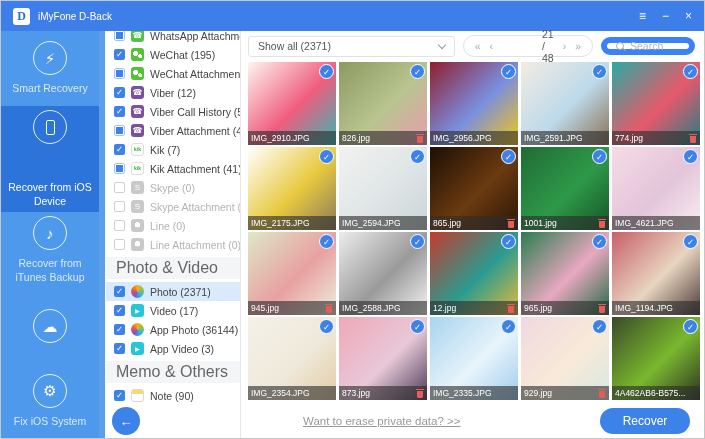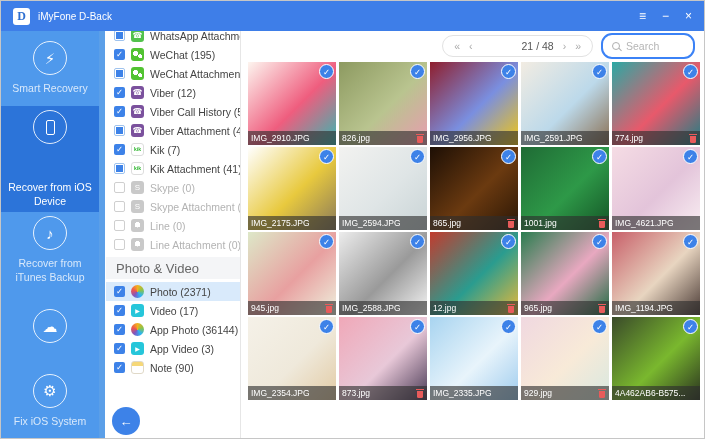--- a/index.html
+++ b/index.html
@@ -48,39 +48,39 @@
   .ic-wechat { background:radial-gradient(circle at 36% 42%, #fff 0 2.6px, rgba(255,255,255,0) 2.7px),
                radial-gradient(circle at 70% 64%, #fff 0 1.9px, rgba(255,255,255,0) 2px), #52C332; }
   .ic-viber { background:#7B519D; }
   .ic-kik { background:#fff; border:1px solid #ddd; color:#2DB52D; font-size:5px; font-weight:bold; }
   .ic-skype { background:#C9C9C9; }
   .ic-line { background:radial-gradient(circle at 50% 45%, #fff 0 2.6px, rgba(255,255,255,0) 2.7px), #C9C9C9; }
   .ic-photo { border-radius:50%; background:conic-gradient(#F2B01E,#8BC34A,#29B6F6,#7E57C2,#EF5350,#F2B01E); }
   .ic-video { background:#26C6DA; font-size:6px; }
   .ic-note { background:linear-gradient(#F6D878 0 4px, #fff 4px); border:1px solid #E0D9C8; }
   .sec-header { height:22px; display:flex; align-items:center; background:#F4F5F7; color:#666;
-                font-size:13px; padding-left:10px; margin:3px 0; }
+                font-size:16px; padding-left:10px; margin:3px 0; }
   .panel-footer { height:36px; display:flex; align-items:center; padding-left:13px; }
   .back-btn { width:28px; height:28px; border-radius:50%; background:#3D82E8; color:#fff; border:none;
               font-size:13px; cursor:pointer; display:flex; align-items:center; justify-content:center;
               font-family:inherit; }
 
   
   .main { flex:1; display:flex; flex-direction:column; min-width:0; background:#fff; }
   .toolbar { height:30px; display:flex; align-items:center; padding:0 9px 0 7px; gap:8px; flex:0 0 auto; }
   .dropdown { width:245px; height:21px; border:1px solid #E2E2E2; border-radius:3px; display:flex;
               align-items:center; justify-content:space-between; padding:0 9px; font-size:10.5px;
               color:#555; cursor:pointer; }
   .chev { width:6px; height:6px; border-right:1.4px solid #999; border-bottom:1.4px solid #999;
           transform:rotate(45deg); margin-top:-3px; }
   .pager { margin-left:auto; height:22px; border:1px solid #E2E2E2; border-radius:11px; display:flex;
            align-items:center; gap:9px; padding:0 11px; font-size:10.5px; color:#aaa; }
   .pager span { cursor:pointer; }
   .pager .pg-label { color:#555; cursor:default;margin-left:40px; }
-  .search { height:26px; border:2px solid #3b82f6; border-radius:11px; display:flex; align-items:center;
+  .search { height:18px; border:6px solid #3b82f6; border-radius:11px; display:flex; align-items:center;
             gap:6px; padding:0 9px; width:94px; flex:0 0 auto; }
   .mag { width:8px; height:8px; border:1.4px solid #AFAFAF; border-radius:50%; position:relative; flex:0 0 auto; }
   .mag::after { content:""; position:absolute; width:4px; height:1.4px; background:#AFAFAF;
                 transform:rotate(45deg); right:-3px; bottom:-1px; }
   .search input { border:none; outline:none; width:100%; font-size:10.5px; color:#555;
                   font-family:inherit; background:transparent; }
   .search input::placeholder { color:#b5b5b5; }
 
   .grid { flex:1; display:grid; grid-template-columns:repeat(5,88px); grid-auto-rows:83px;
           gap:2px 3px; padding:1px 0 0 7px; overflow:hidden; }
@@ -218,35 +218,40 @@
           <div class="f-row">
             <span class="cb checked">✓</span>
             <span class="app-ic ic-photo"></span>
             <span class="f-label">App Photo (36144)</span>
           </div>
           <div class="f-row">
             <span class="cb checked">✓</span>
             <span class="app-ic ic-video">▶</span>
             <span class="f-label">App Video (3)</span>
           </div>
+          <div class="sec-header">Memo &amp; Others</div>
           <div class="f-row">
             <span class="cb checked">✓</span>
             <span class="app-ic ic-note"></span>
             <span class="f-label">Note (90)</span>
           </div>
         </div>
       <div class="panel-footer">
         <button class="back-btn">
           <span>←</span>
         </button>
       </div>
     </div>
 
     <div class="main">
       <div class="toolbar">
+        <div class="dropdown">
+          <span>Show all (2371)</span>
+          <i class="chev"></i>
+        </div>
         <div class="pager">
           <span>«</span>
           <span>‹</span>
           <span class="pg-label">21 / 48</span>
           <span>›</span>
           <span>»</span>
         </div>
         <div class="search">
           <i class="mag"></i>
           <input type="text" placeholder="Search" style="">
@@ -398,15 +403,19 @@
           </div>
           <div class="tile">
             <div class="thumb" style="background: linear-gradient(135deg, rgb(58, 74, 42) 0%, rgb(122, 184, 46) 55%, rgb(42, 51, 32) 100%);"></div>
             <span class="check">✓</span>
             <div class="label-bar">
               <span class="fname">4A462AB6-B575...</span>
             </div>
           </div>
         </div>
 
+      <div class="main-footer">
+        <a class="erase">Want to erase private data? &gt;&gt;</a>
+        <button class="recover">Recover</button>
+      </div>
     </div>
   </div>
 </div>
 
 </body></html>

